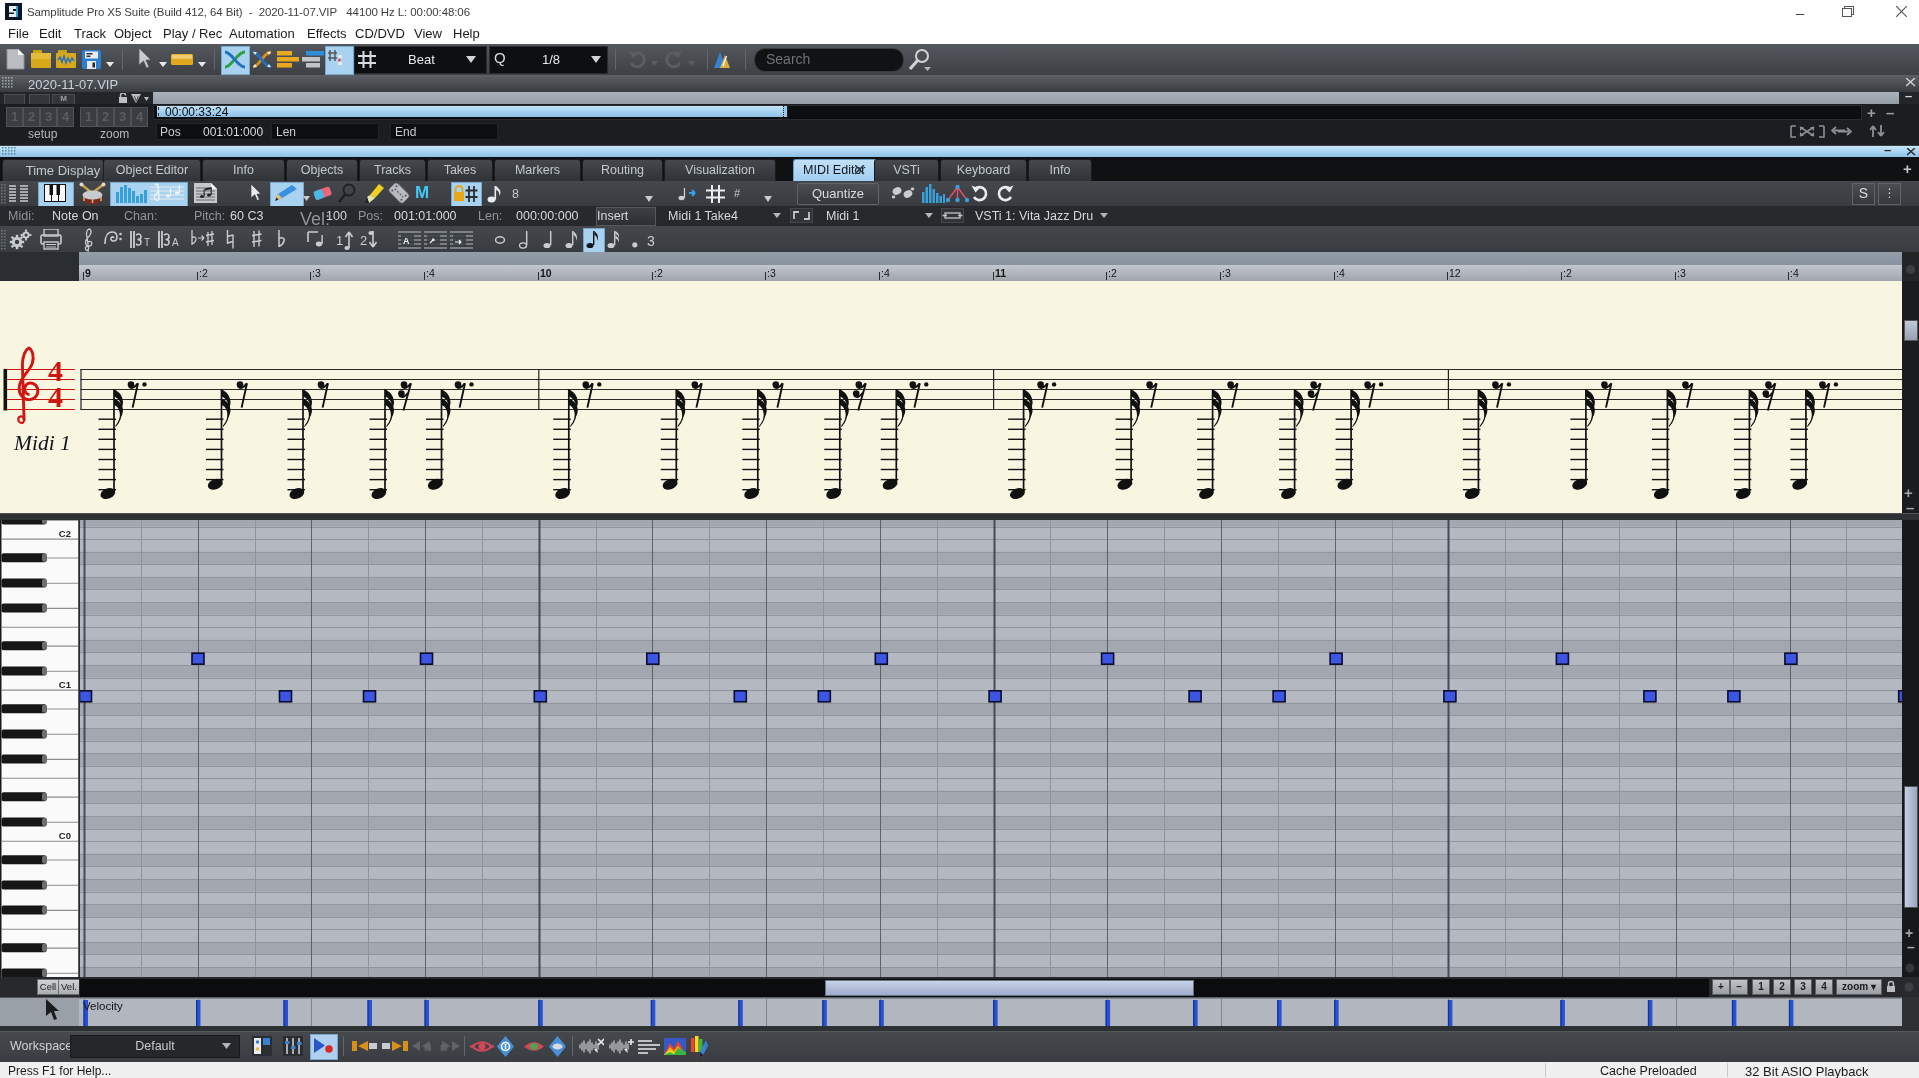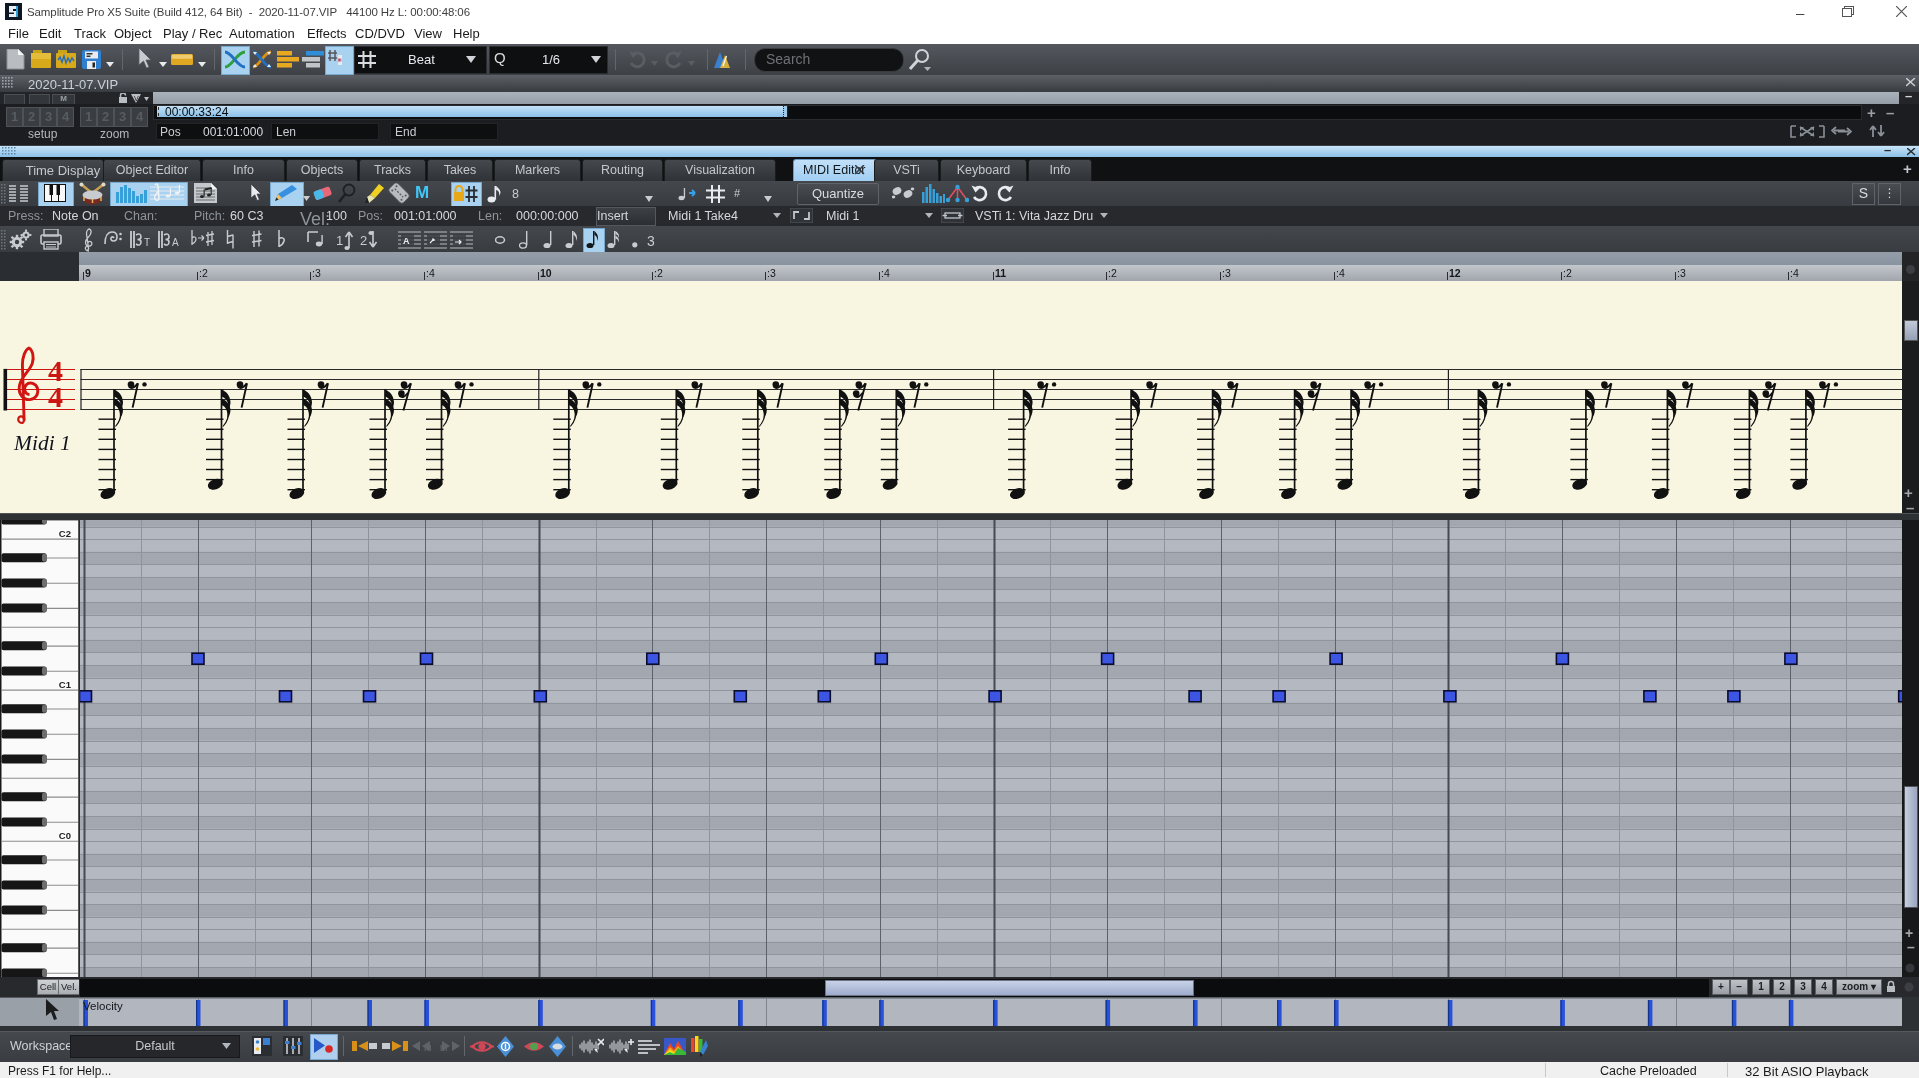--- a/index.html
+++ b/index.html
@@ -105,21 +105,21 @@
 <div class="abs" style="left:354px;top:46px;width:131px;height:26px;background:#0e0f11;border:1px solid #2a2c2f;"></div>
 <svg class="abs" style="left:358px;top:51px;" width="19" height="17" viewBox="0 0 19 17">
       <path d="M5.5 0 L5.5 17 M12.5 0 L12.5 17 M0 5 L18 5 M0 12 L18 12" stroke="#d8dce0" stroke-width="2"></path>
     </svg>
 <div class="tx" style="left:408px;top:52px;font-size:13px;color:#e4e8ec;">Beat</div>
 <svg class="abs" style="left:466px;top:56px;" width="11" height="8" viewBox="0 0 11 8">
       <path d="M0 0 L10 0 L5 7 Z" fill="#d0d4d8"></path>
     </svg>
 <div class="abs" style="left:489px;top:46px;width:117px;height:26px;background:#0e0f11;border:1px solid #2a2c2f;"></div>
 <div class="tx" style="left:494px;top:49px;font-size:15px;color:#d8dce0;">Q</div>
-<div class="tx" style="left:542px;top:52px;font-size:13px;color:#e4e8ec;">1/6</div>
+<div class="tx" style="left:542px;top:52px;font-size:13px;color:#e4e8ec;">1/8</div>
 <svg class="abs" style="left:591px;top:56px;" width="11" height="8" viewBox="0 0 11 8">
       <path d="M0 0 L10 0 L5 7 Z" fill="#d0d4d8"></path>
     </svg>
 <div class="abs" style="left:615px;top:49px;width:1px;height:21px;background:#63676c;"></div>
 <svg class="abs" style="left:628px;top:50px;" width="20" height="19" viewBox="0 0 20 19">
       <path d="M4 5 A7 7 0 1 1 3 13" stroke="#5a5e63" stroke-width="3" fill="none"></path>
       <path d="M1 1 L5 8 L9 4 Z" fill="#5a5e63"></path>
     </svg>
 <svg class="abs" style="left:651px;top:61px;" width="8" height="6" viewBox="0 0 8 6">
       <path d="M0 0 L7 0 L3.5 5 Z" fill="#5a5e63"></path>
@@ -488,21 +488,21 @@
       <path d="M15 4 A6.5 6.5 0 1 0 16 12" stroke="#e8ecf0" stroke-width="2.6" fill="none"></path>
       <path d="M18.5 0.5 L14.5 7.5 L10.5 3.5 Z" fill="#e8ecf0"></path>
     </svg>
 <div class="abs" style="left:1852px;top:183px;width:21px;height:20px;background:linear-gradient(#4a4e53,#34373b);border:1px solid #60646a;">
       <div style="text-align:center;font-size:14px;color:#d8dce0;line-height:19px;">S</div>
     </div>
 <div class="abs" style="left:1878px;top:183px;width:21px;height:20px;background:linear-gradient(#4a4e53,#34373b);border:1px solid #60646a;">
       <div style="text-align:center;font-size:12px;color:#d8dce0;line-height:18px;">⋮</div>
     </div>
 <div class="abs" style="left:0px;top:206px;width:1919px;height:20px;background:#27292d;border-bottom:1px solid #1a1c1e;"></div>
-<div class="tx" style="left:8px;top:209px;font-size:12.5px;color:#8e949a;">Press:</div>
+<div class="tx" style="left:8px;top:209px;font-size:12.5px;color:#8e949a;">Midi:</div>
 <div class="tx" style="left:52px;top:209px;font-size:12.5px;color:#d4d8dc;">Note On</div>
 <div class="tx" style="left:124px;top:209px;font-size:12.5px;color:#8e949a;">Chan:</div>
 <div class="tx" style="left:194px;top:209px;font-size:12.5px;color:#8e949a;">Pitch:</div>
 <div class="tx" style="left:230px;top:209px;font-size:12.5px;color:#d4d8dc;">60 C3</div>
 <div class="tx" style="left:300px;top:209px;font-size:18px;color:#8e949a;">Vel:</div>
 <div class="tx" style="left:326px;top:209px;font-size:12.5px;color:#d4d8dc;">100</div>
 <div class="tx" style="left:358px;top:209px;font-size:12.5px;color:#8e949a;">Pos:</div>
 <div class="tx" style="left:394px;top:209px;font-size:12.5px;color:#d4d8dc;">001:01:000</div>
 <div class="tx" style="left:478px;top:209px;font-size:12.5px;color:#8e949a;">Len:</div>
 <div class="tx" style="left:516px;top:209px;font-size:12.5px;color:#d4d8dc;">000:00:000</div>
@@ -695,21 +695,21 @@
     <div class="tx" style="left:881px;top:267px;font-size:10.5px;font-weight:normal;color:#15171a;">:4</div>
     <div class="abs" style="left:879px;top:272px;width:1px;height:8px;background:#2a2d31;"></div>
     <div class="tx" style="left:995px;top:267px;font-size:10.5px;font-weight:bold;color:#15171a;">11</div>
     <div class="abs" style="left:993px;top:272px;width:1px;height:8px;background:#2a2d31;"></div>
     <div class="tx" style="left:1108px;top:267px;font-size:10.5px;font-weight:normal;color:#15171a;">:2</div>
     <div class="abs" style="left:1106px;top:272px;width:1px;height:8px;background:#2a2d31;"></div>
     <div class="tx" style="left:1222px;top:267px;font-size:10.5px;font-weight:normal;color:#15171a;">:3</div>
     <div class="abs" style="left:1220px;top:272px;width:1px;height:8px;background:#2a2d31;"></div>
     <div class="tx" style="left:1336px;top:267px;font-size:10.5px;font-weight:normal;color:#15171a;">:4</div>
     <div class="abs" style="left:1334px;top:272px;width:1px;height:8px;background:#2a2d31;"></div>
-    <div class="tx" style="left:1449px;top:267px;font-size:10.5px;font-weight:bold;color:#15171a;">12</div>
+    <div class="tx" style="left:1449px;top:267px;font-size:10.5px;font-weight:normal;color:#15171a;">12</div>
     <div class="abs" style="left:1447px;top:272px;width:1px;height:8px;background:#2a2d31;"></div>
     <div class="tx" style="left:1563px;top:267px;font-size:10.5px;font-weight:normal;color:#15171a;">:2</div>
     <div class="abs" style="left:1561px;top:272px;width:1px;height:8px;background:#2a2d31;"></div>
     <div class="tx" style="left:1677px;top:267px;font-size:10.5px;font-weight:normal;color:#15171a;">:3</div>
     <div class="abs" style="left:1675px;top:272px;width:1px;height:8px;background:#2a2d31;"></div>
     <div class="tx" style="left:1790px;top:267px;font-size:10.5px;font-weight:normal;color:#15171a;">:4</div>
     <div class="abs" style="left:1788px;top:272px;width:1px;height:8px;background:#2a2d31;"></div>
 <div class="abs" style="left:1902px;top:252px;width:17px;height:29px;background:#222426;"></div>
 <svg class="abs" style="left:1905px;top:264px;" width="11" height="11" viewBox="0 0 11 11">
       <circle cx="5.5" cy="5.5" r="4.5" fill="#3b3e42"></circle>

